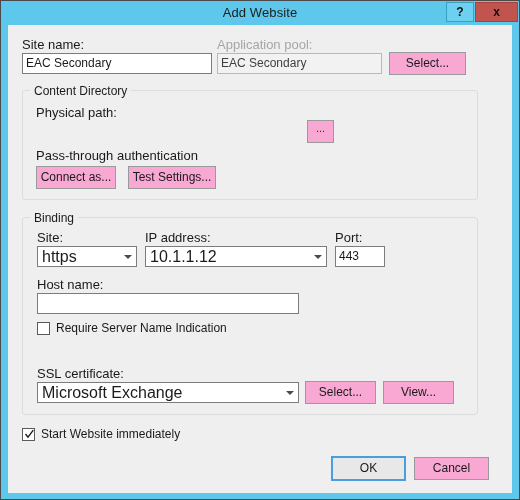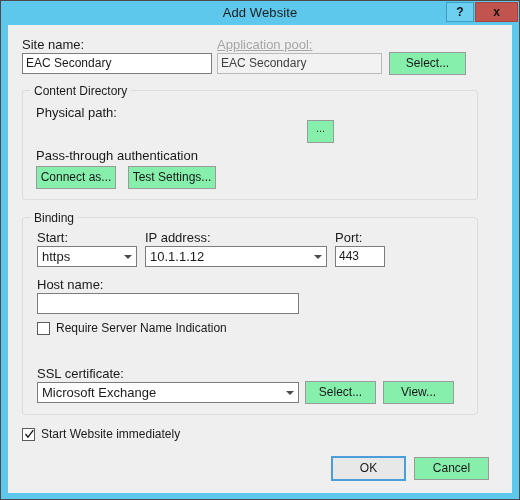--- a/index.html
+++ b/index.html
@@ -83,21 +83,21 @@
     box-sizing: border-box;
   }
 
   
   .lbl {
     position: absolute;
     font-size: 13px;
     color: #1a1a1a;
     white-space: nowrap;
   }
-  .lbl.disabled { color: #a6a6a6; text-decoration: underline; }
+  .lbl.disabled { color: #a6a6a6; }
 
   .txt {
     position: absolute;
     box-sizing: border-box;
     background: #ffffff;
     border: 1px solid #7c7c7c;
     font-family: "Liberation Sans", sans-serif;
     font-size: 12px;
     color: #1a1a1a;
     padding: 0 3px;
@@ -111,21 +111,21 @@
     border-color: #b9b9b9;
     color: #404040;
   }
 
   .combo {
     position: absolute;
     box-sizing: border-box;
     background: #ffffff;
     border: 1px solid #7c7c7c;
     height: 21px;
-    font-size: 13px;
+    font-size: 16px;
     color: #1a1a1a;
     overflow: hidden;
   }
   .combo .val {
     position: absolute;
     left: 4px; top: 0;
     right: 18px;
     line-height: 19px;
     white-space: nowrap;
     overflow: hidden;
@@ -141,21 +141,21 @@
     left: 5px; top: 8px;
     width: 0; height: 0;
     border-left: 4px solid transparent;
     border-right: 4px solid transparent;
     border-top: 4px solid #4a4a4a;
   }
 
   .btn {
     position: absolute;
     box-sizing: border-box;
-    background: #86efac;
+    background: #f9a8d4;
     border: 1px solid #9a9a9a;
     font-family: "Liberation Sans", sans-serif;
     font-size: 12px;
     color: #1a1a1a;
     text-align: center;
     cursor: pointer;
     white-space: nowrap;
     overflow: hidden;
   }
   .btn.default {
@@ -239,21 +239,21 @@
     </div>
 
     <div class="lbl" style="left:28px; top:123px;">Pass-through authentication</div>
 
     <div class="btn" style="left:28px; top:141px; width:80px; height:23px; line-height:21px;">Connect as...</div>
     <div class="btn" style="left:120px; top:141px; width:88px; height:23px; line-height:21px;">Test Settings...</div>
 
     <div class="groupbox" style="left:14px; top:192px; width:456px; height:198px;"></div>
     <div class="group-title" style="left:22px; top:186px;">Binding</div>
 
-    <div class="lbl" style="left:29px; top:205px; font-weight:normal;">Start:</div>
+    <div class="lbl" style="left:29px; top:205px; font-weight:normal;">Site:</div>
     <div class="combo" style="left:29px; top:221px; width:100px;">
       <span class="val">https</span>
       <span class="arrow"></span>
     </div>
 
     <div class="lbl" style="left:137px; top:205px;">IP address:</div>
     <div class="combo" style="left:137px; top:221px; width:182px;">
       <span class="val">10.1.1.12</span>
       <span class="arrow"></span>
     </div>

